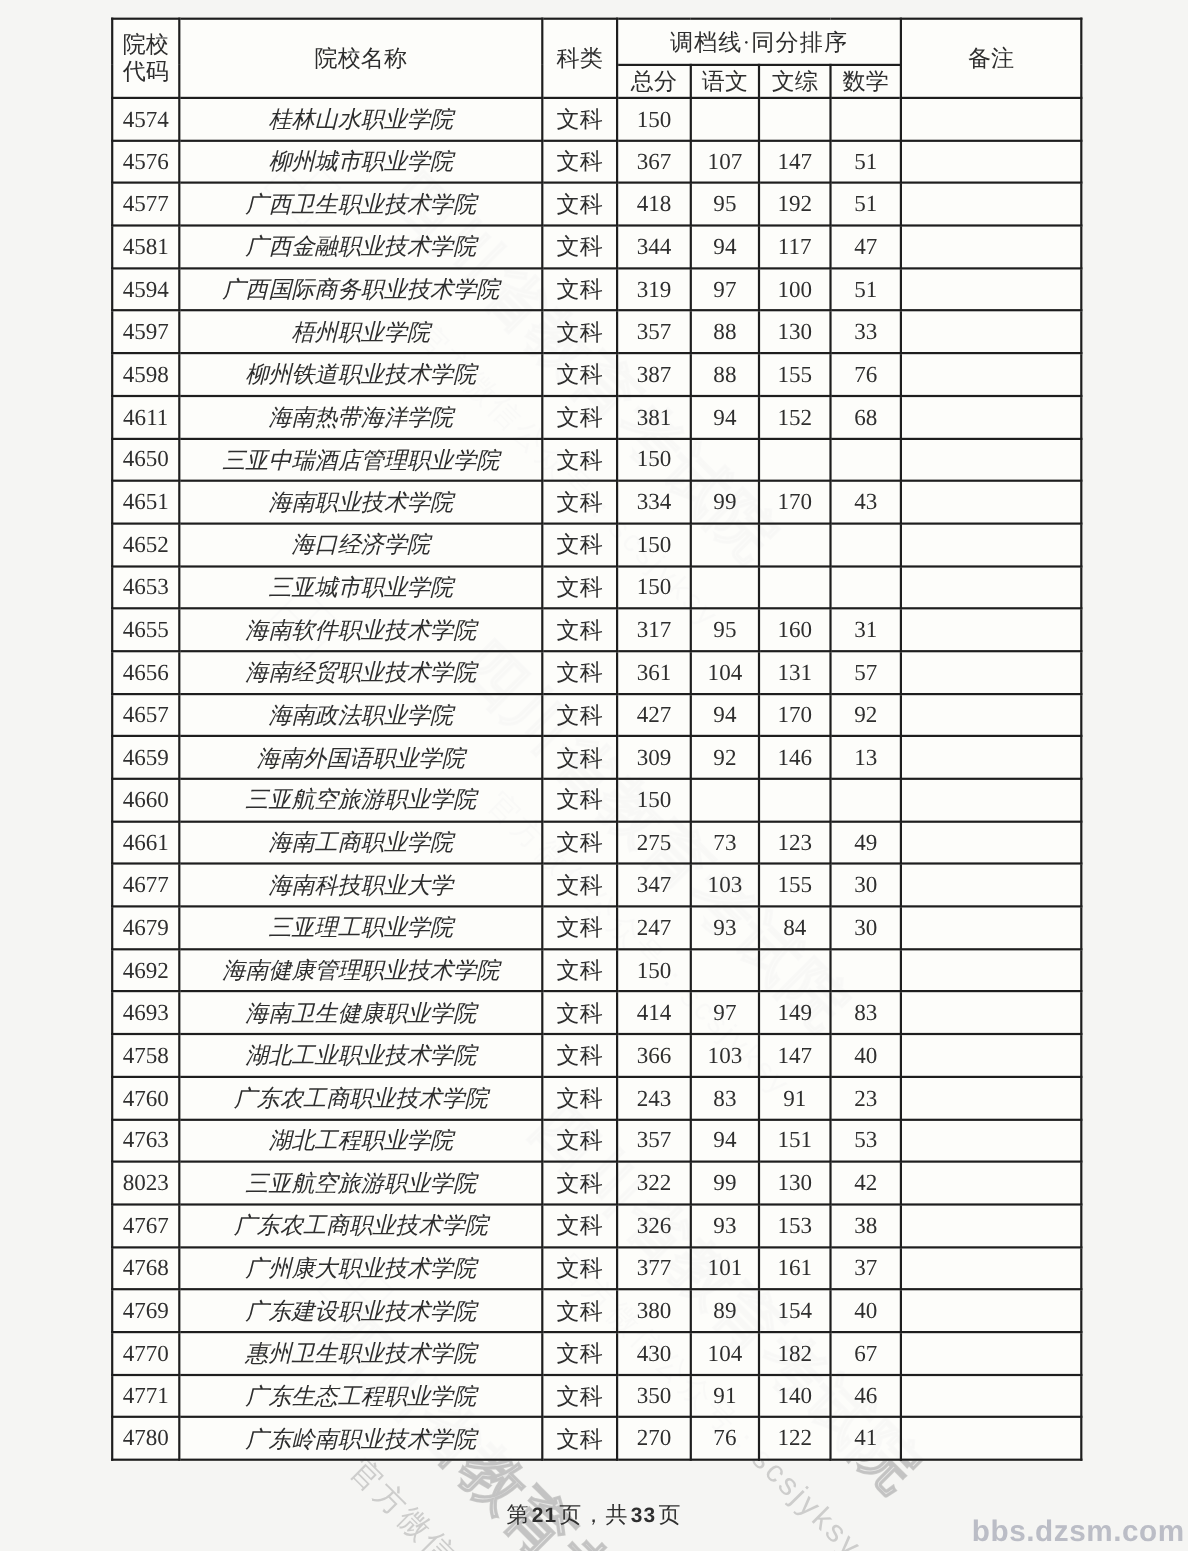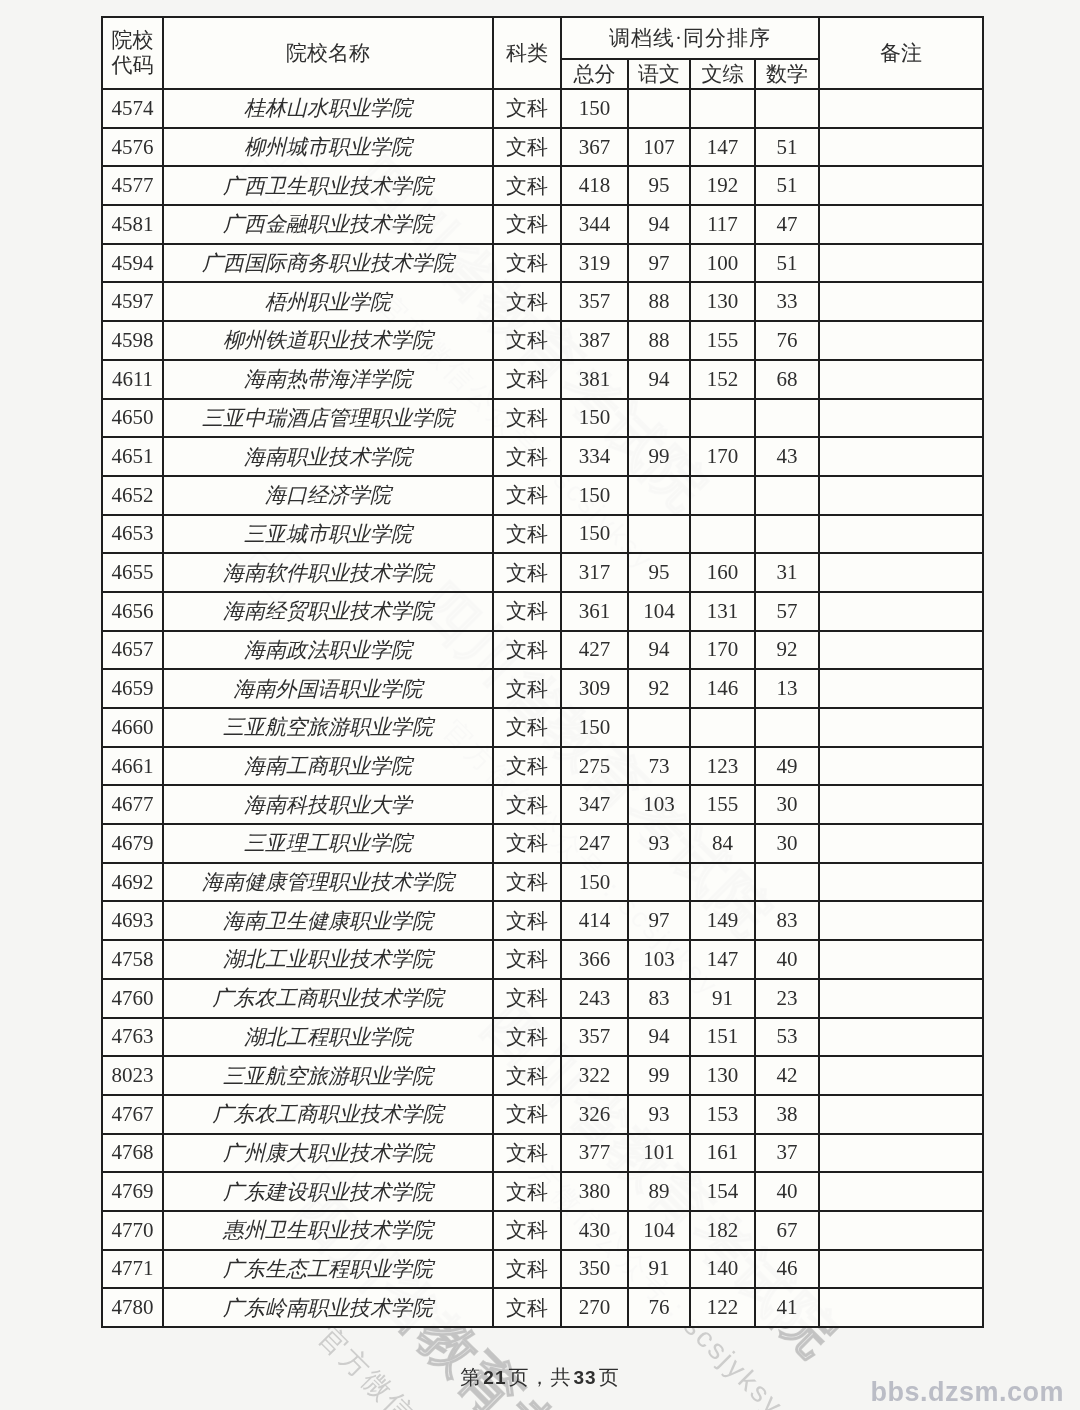--- a/index.html
+++ b/index.html
@@ -61,21 +61,21 @@
   
   .footer{
     position:absolute;top:1364px;left:0;width:100%;
     text-align:center;font-size:20px;color:#2f2f2f;letter-spacing:1px;
   }
   .footer .num{
     font-family:"Liberation Sans","DejaVu Sans",sans-serif;
     font-weight:600;font-size:19px;padding:0 2px;
   }
   .site-wm{
-    position:absolute;top:1377px;right:16px;
+    position:absolute;top:1377px;right:3px;
     font-family:"Liberation Sans","DejaVu Sans",sans-serif;
     font-weight:700;font-size:27px;
     color:rgba(172,175,186,0.8);
     letter-spacing:0.5px;
   }
 </style>
 </head>
 <body>
 
 <div class="page">

